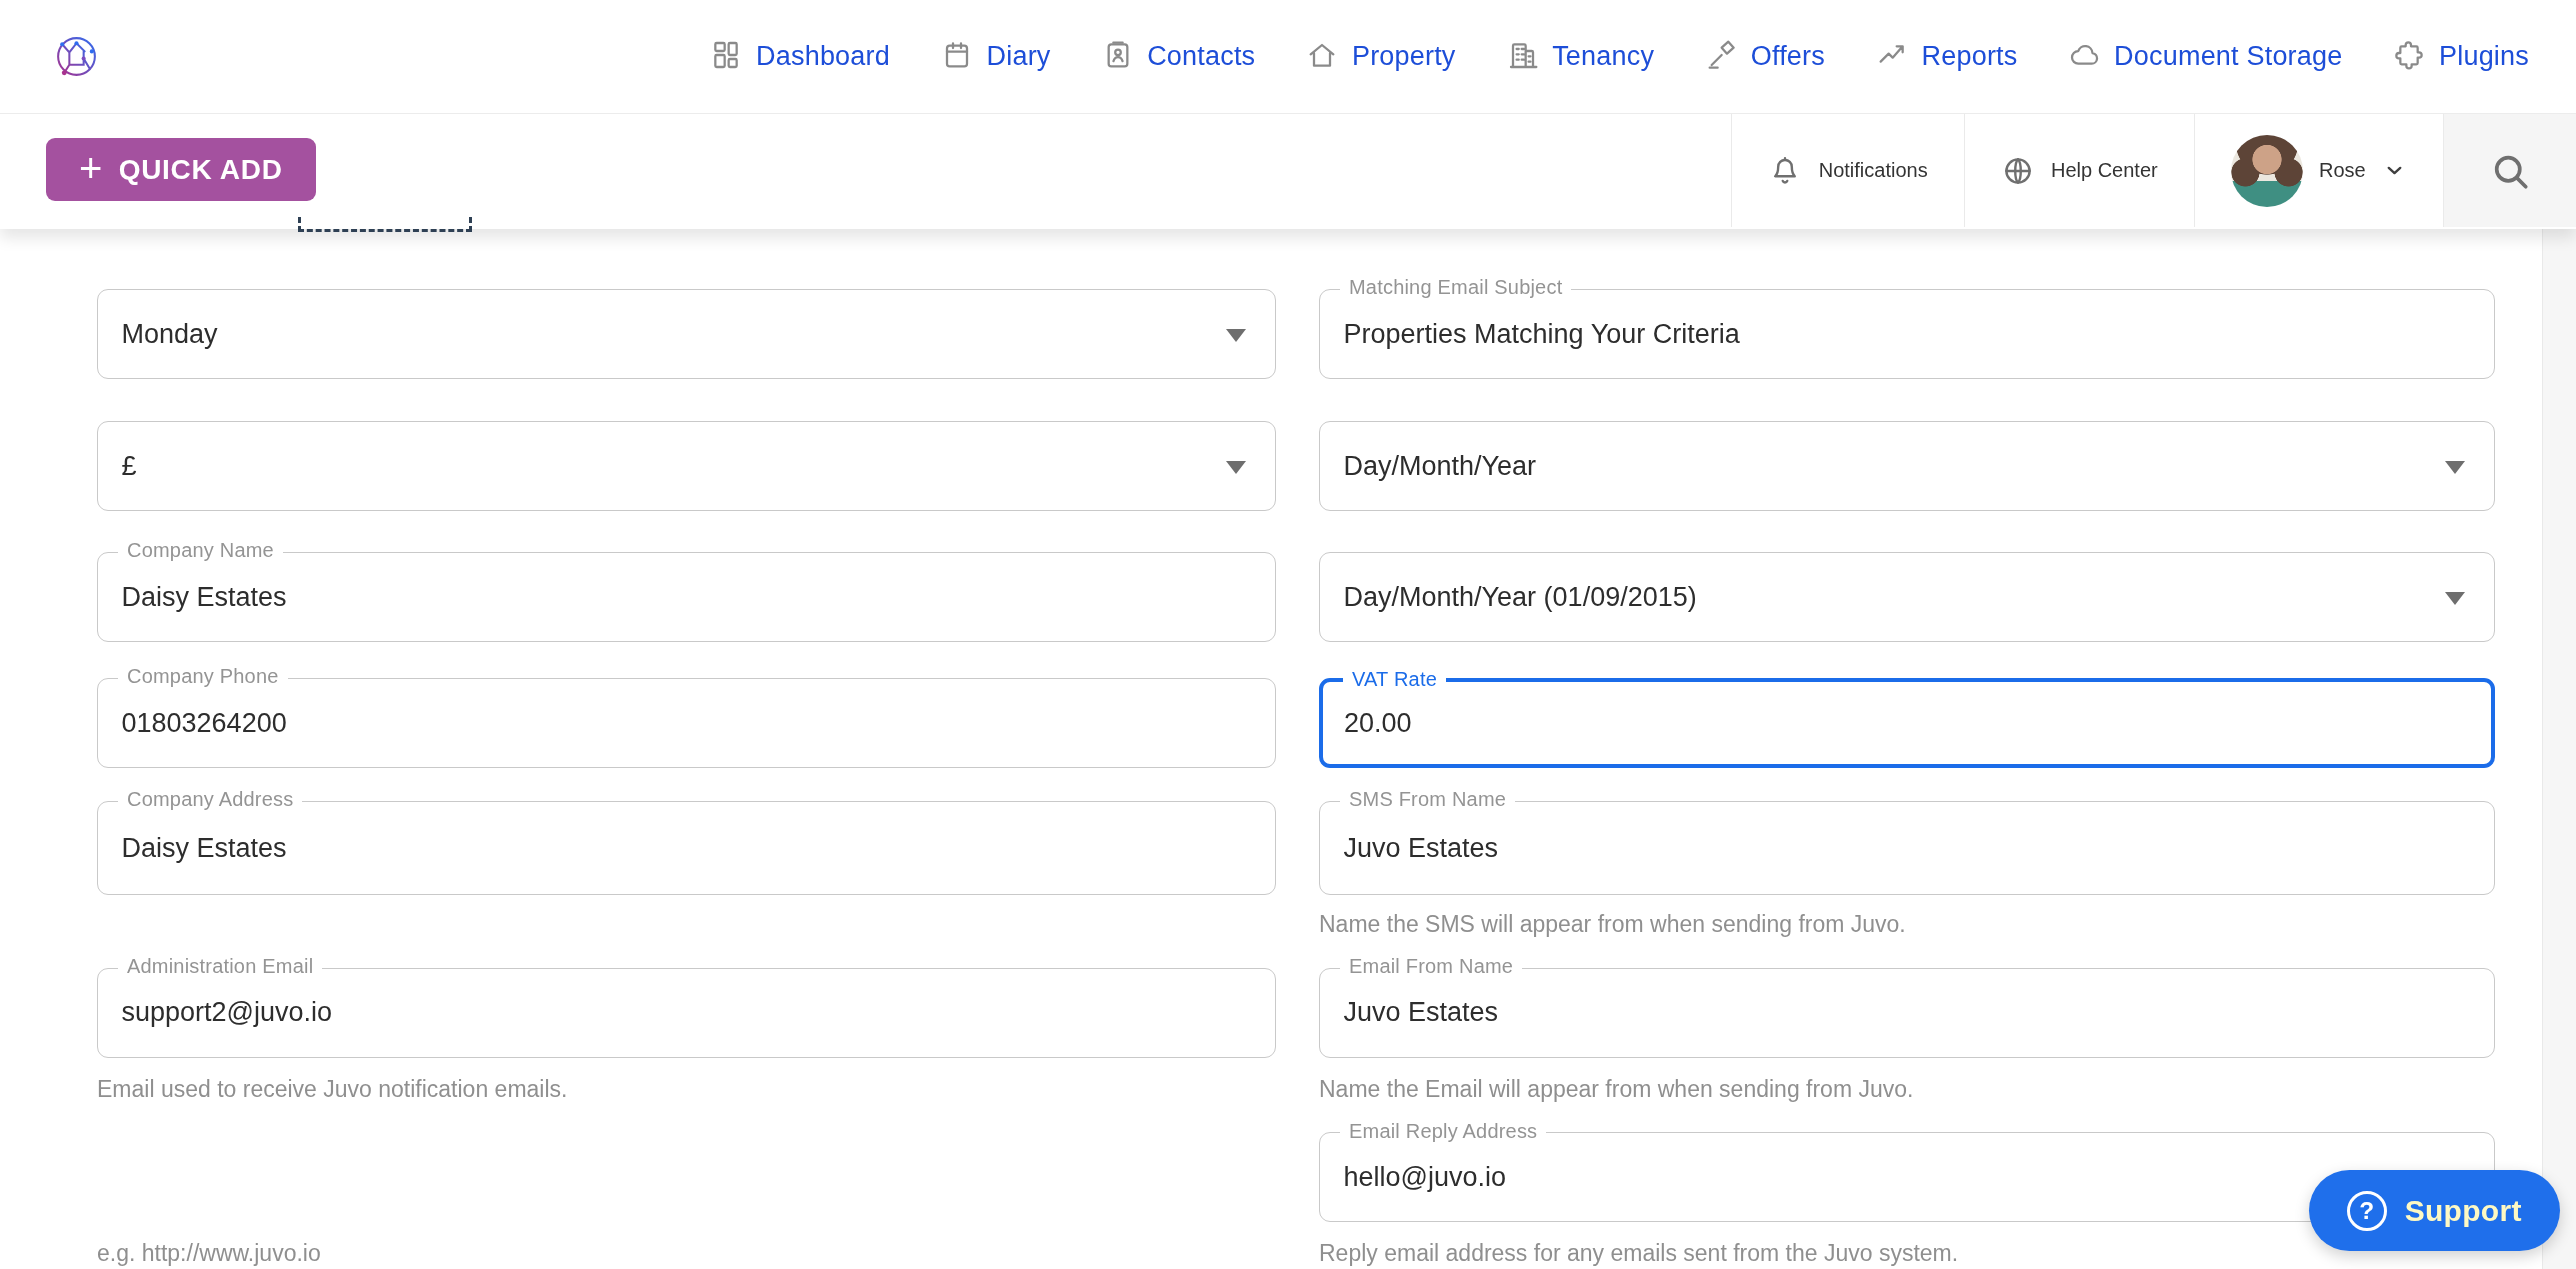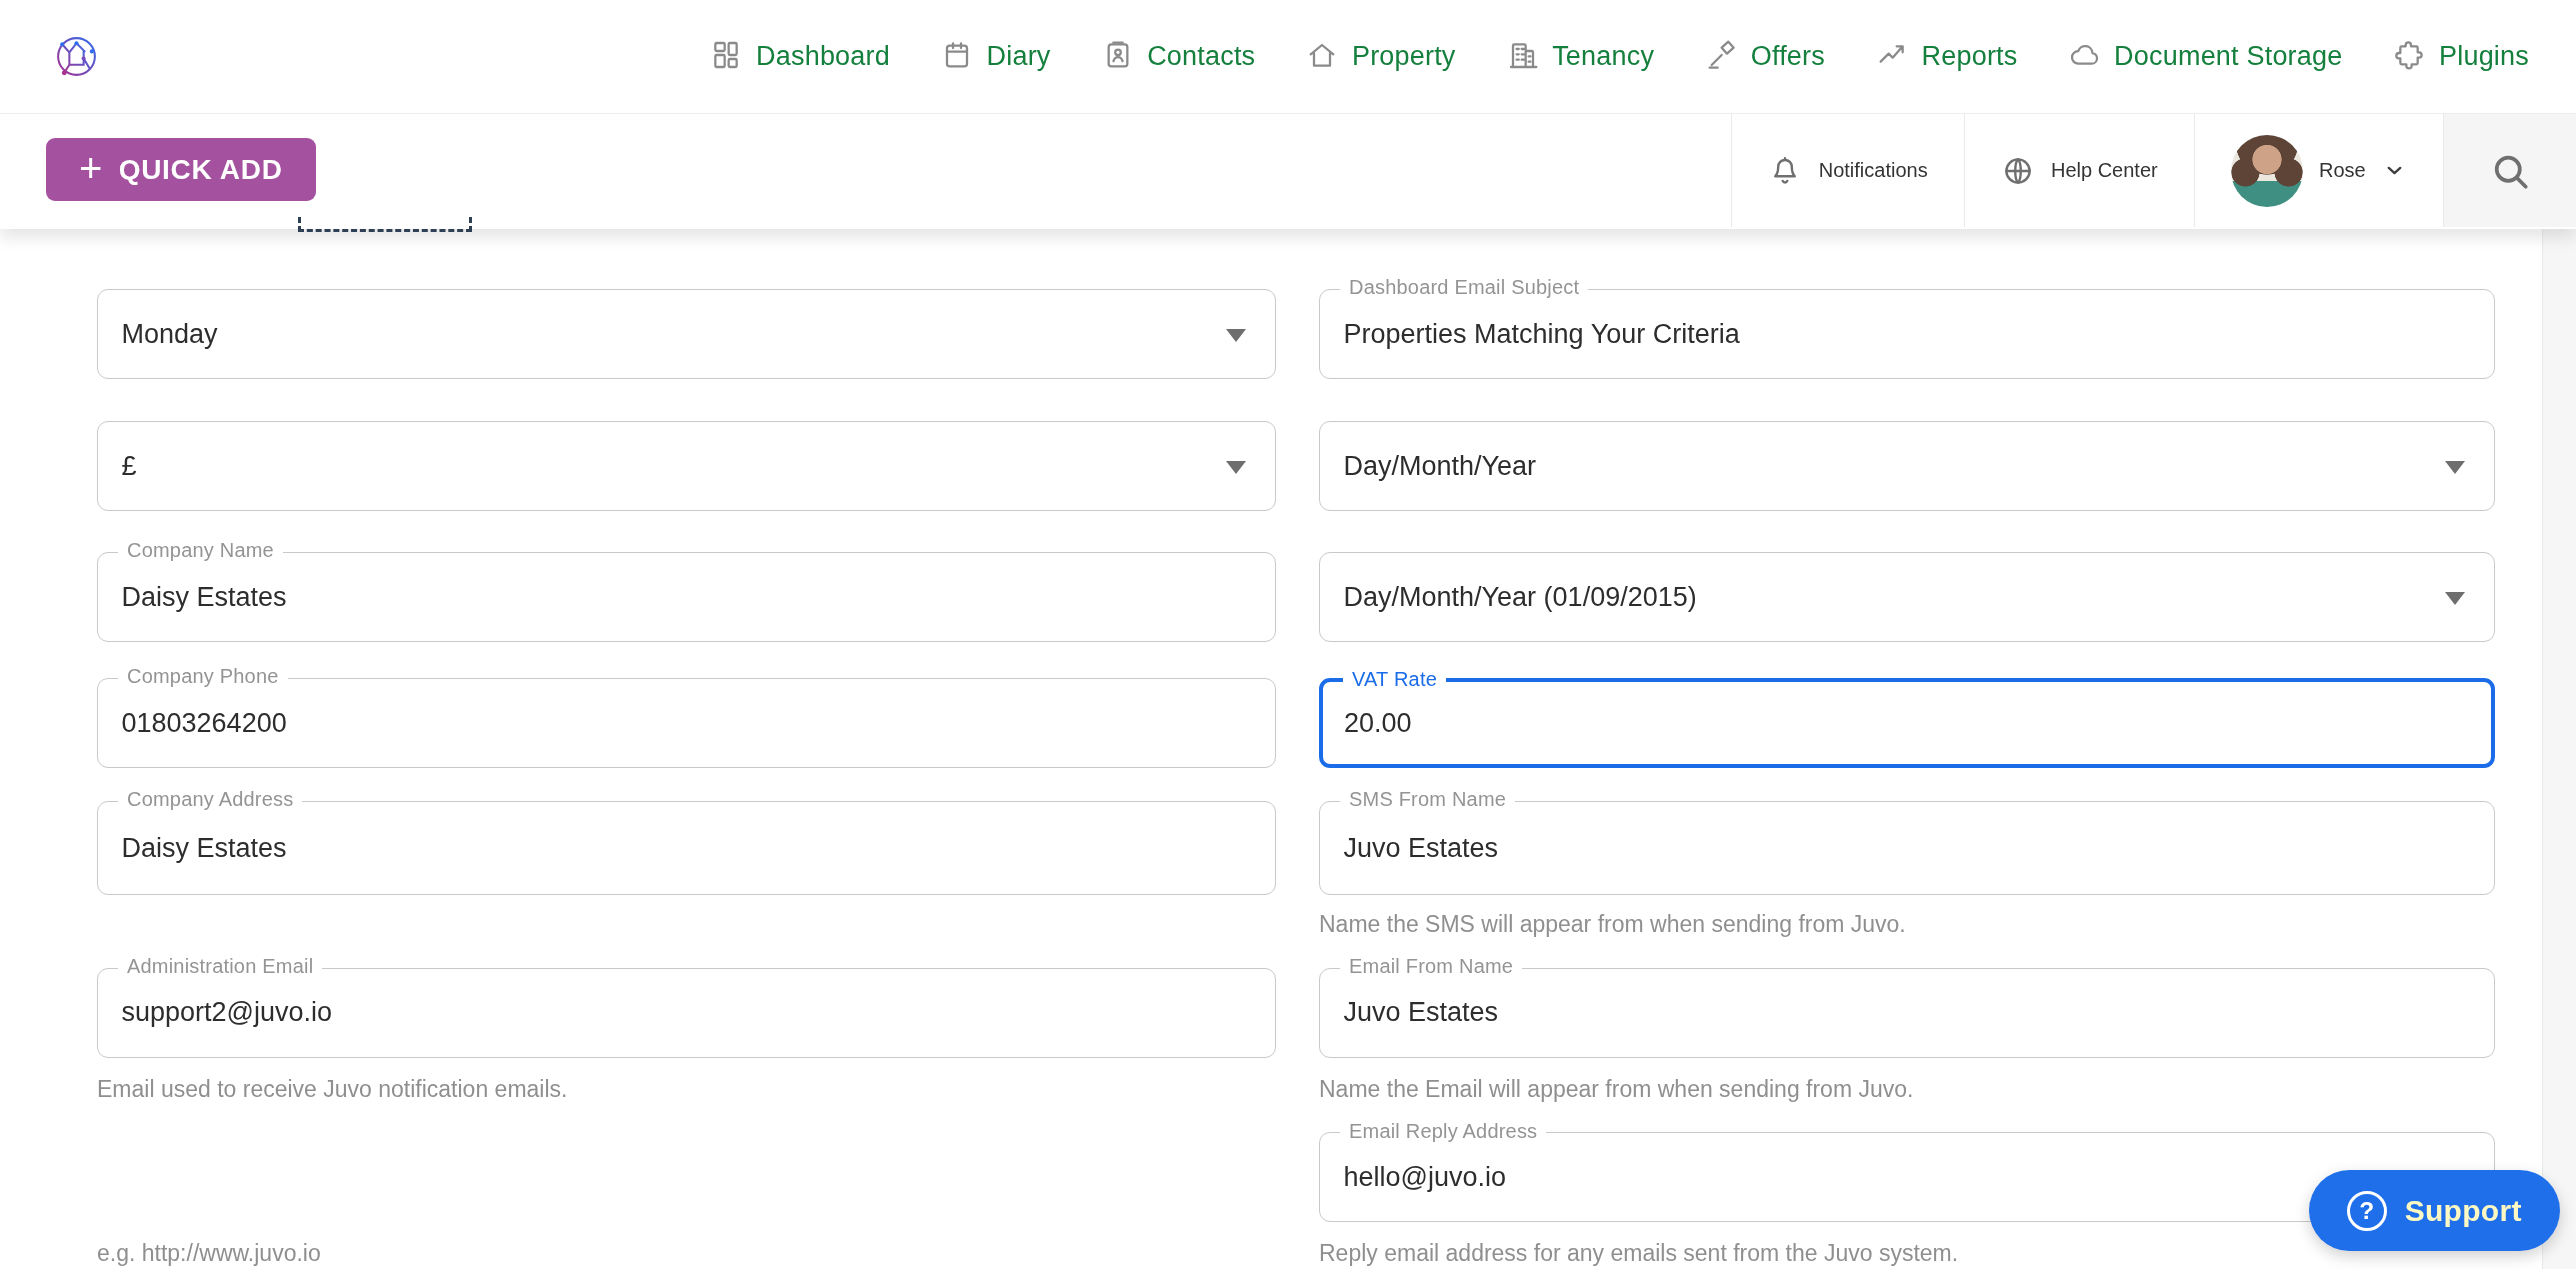--- a/index.html
+++ b/index.html
@@ -9,21 +9,21 @@
   
   .header { position: absolute; top: 0; left: 0; width: 2576px; height: 229px; background: #fff;
             z-index: 30; box-shadow: 0 9px 14.5px rgba(0,0,0,.10); }
   .bar1 { height: 114px; display: flex; align-items: center; border-bottom: 1.8px solid #ececec;
           padding: 0 47px 0 52px; }
   .logo { width: 49px; height: 49px; flex: 0 0 auto; }
   .nav { margin-left: auto; display: flex; align-items: center; gap: 51px; }
   .nav-item { display: flex; align-items: center; gap: 13.6px; cursor: pointer; white-space: nowrap; }
   .nav-item svg { width: 32px; height: 32px; stroke: #8a8a8a; fill: none; stroke-width: 1.7;
                   stroke-linecap: round; stroke-linejoin: round; }
-  .nav-label { font-size: 27px; color: #15803d; font-weight: 500; letter-spacing: 0.2px; }
+  .nav-label { font-size: 27px; color: #1d4ed8; font-weight: 500; letter-spacing: 0.2px; }
 
   .bar2 { height: 113px; display: flex; align-items: stretch; }
   .quick-add { margin: 24.4px 0 0 46px; height: 63px; padding: 0 33px; border: none; cursor: pointer;
                background: #a4519f; color: #fff; border-radius: 9px; display: flex; align-items: center;
                gap: 16.3px; font-family: inherit; }
   .quick-add .plus { font-size: 40px; font-weight: 300; line-height: 1; transform: translateY(-1.8px); }
   .quick-add .qa-label { font-size: 28px; font-weight: 700; letter-spacing: 0.7px; }
   .bar2-right { margin-left: auto; display: flex; align-items: stretch; }
   .bar2-section { display: flex; align-items: center; gap: 16.3px; padding: 0 36px;
                   border-left: 1.8px solid #eaeaea; cursor: pointer; }
@@ -231,21 +231,21 @@
 
   </div>
     <div class="field" style="grid-area: 13 / 1;">
     <span class="field-label">Administration Email</span>
     <span class="field-value">support2@juvo.io</span>
 
   </div>
     <p class="helper" style="grid-area: 15 / 1;">Email used to receive Juvo notification emails.</p>
     <p class="helper" style="grid-area: 19 / 1;">e.g. http://www.juvo.io</p>
     <div class="field" style="grid-area: 1 / 3;">
-    <span class="field-label">Dashboard Email Subject</span>
+    <span class="field-label">Matching Email Subject</span>
     <span class="field-value">Properties Matching Your Criteria</span>
 
   </div>
     <div class="field select" style="grid-area: 3 / 3;">
 
     <span class="field-value">Day/Month/Year</span>
     <span class="caret"></span>
   </div>
     <div class="field select" style="grid-area: 5 / 3;">
 

